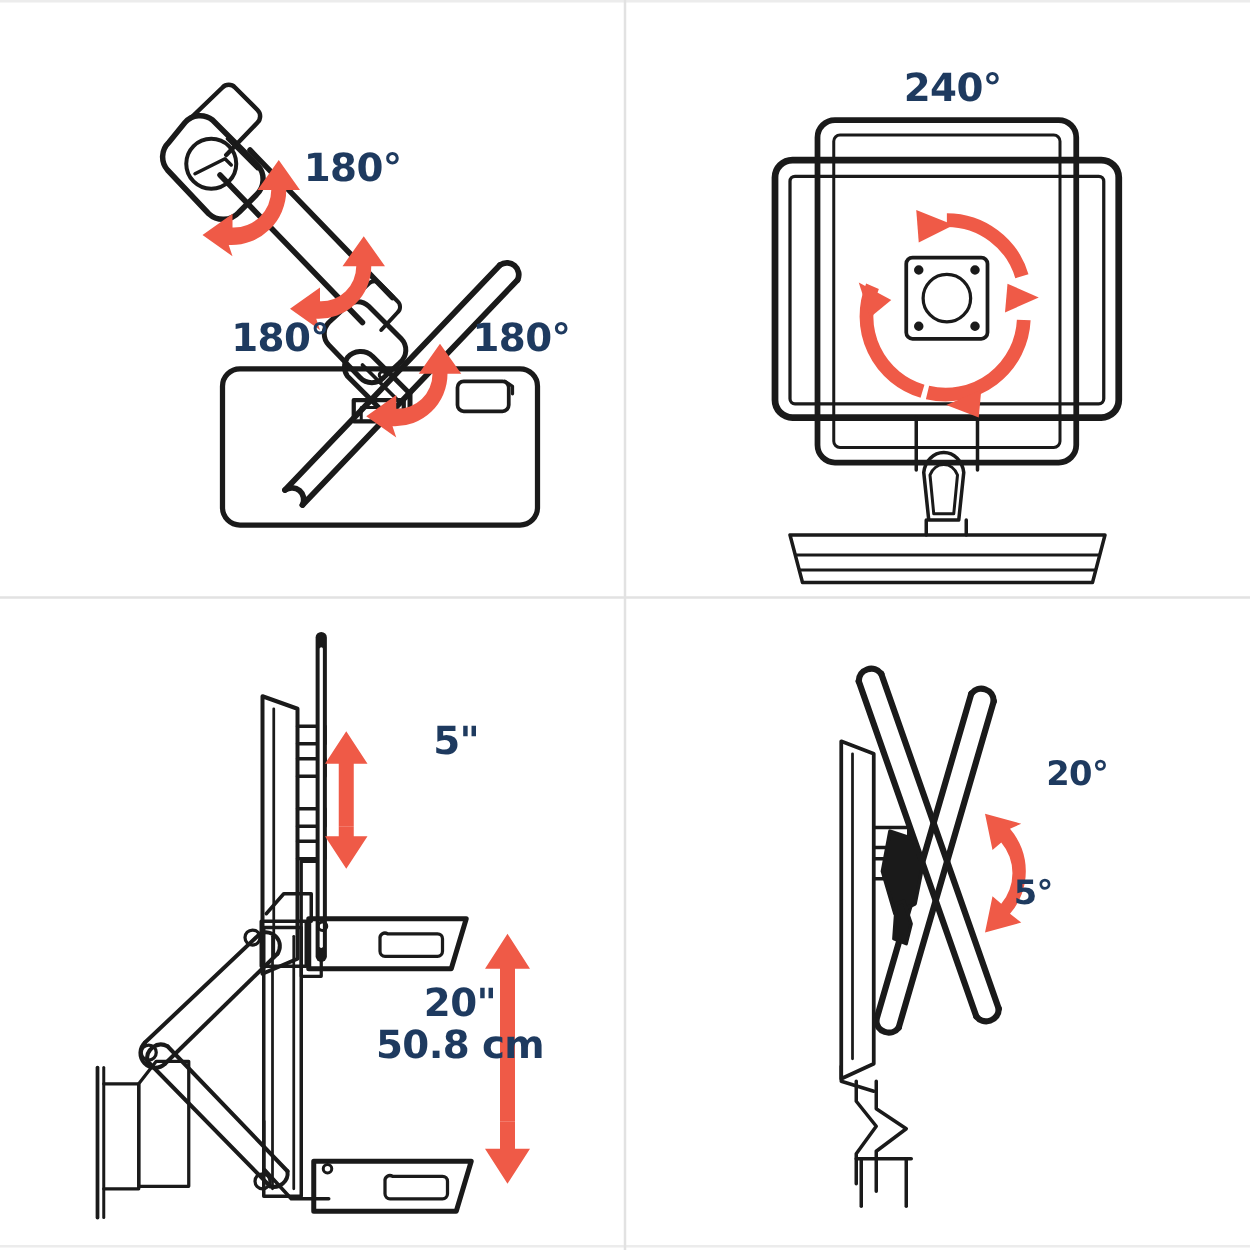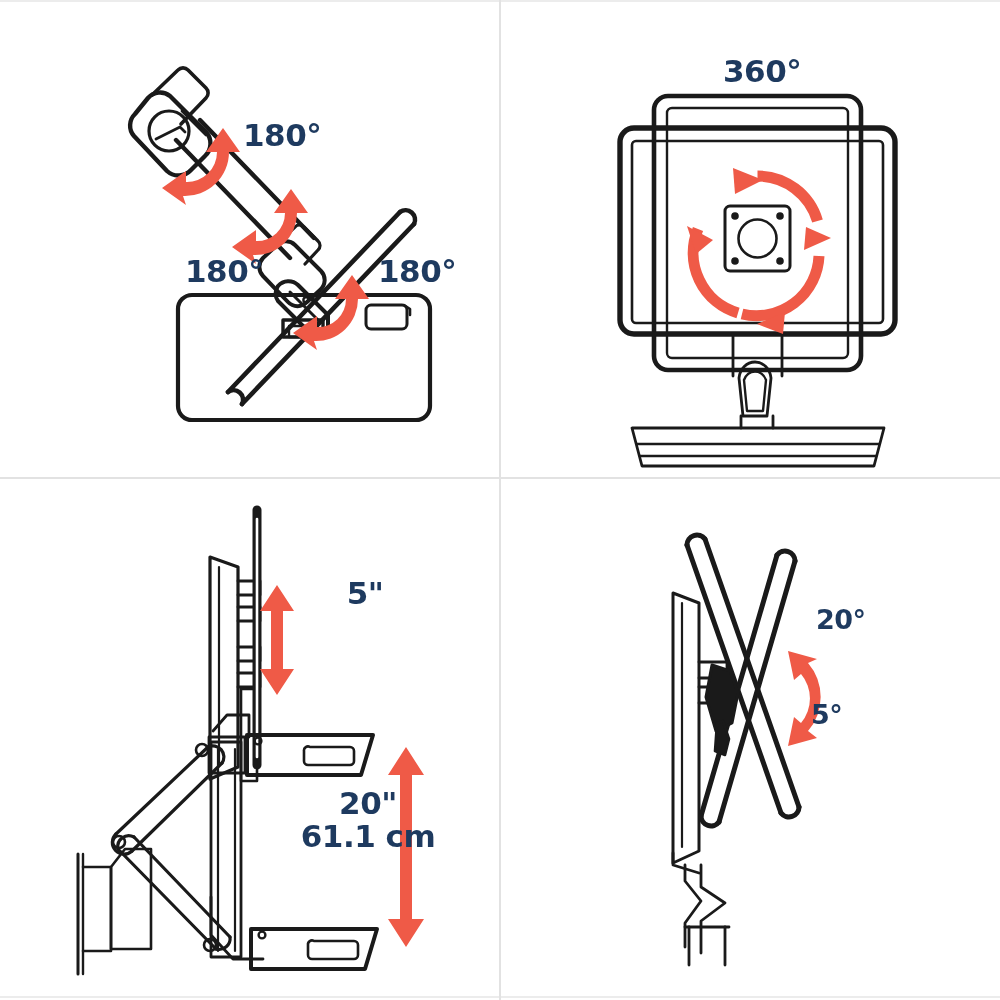--- a/index.html
+++ b/index.html
@@ -41,21 +41,21 @@
     line-height:1.08;
     user-select:none;
   }
   .label.center{text-align:center;}
   #lbl-tl-1{left:243px;top:119px;font-size:31px;}
   #lbl-tl-2{left:185px;top:255px;font-size:31px;}
   #lbl-tl-3{left:378px;top:255px;font-size:31px;}
   #lbl-tr-360{left:723px;top:55px;font-size:31px;}
   #lbl-bl-5{left:300px;top:577px;font-size:31px;text-align:center;width:130px;}
   #lbl-bl-20{left:298px;top:787px;font-size:31px;text-align:center;width:140px;}
-  #lbl-br-20{left:816px;top:605px;font-size:27px;}
+  #lbl-br-20{left:837px;top:605px;font-size:27px;}
   #lbl-br-5{left:811px;top:700px;font-size:27px;}
 </style>
 </head>
 <body>
 
 <div id="sheet">
 
   <div class="edge-top"></div>
   <div class="edge-bottom"></div>
   <div class="divider-v"></div>
@@ -165,21 +165,21 @@
       </g>
       <g fill="#ef5a47">
         <polygon points="232,168 262,180 234,194"></polygon>
         <polygon points="305,227 330,238 303,250"></polygon>
         <polygon points="284,312 256,324 282,334"></polygon>
         <polygon points="195,254 186,226 212,240"></polygon>
       </g>
     </svg>
   </div>
 
-  <div class="label" id="lbl-tr-360">360°</div>
+  <div class="label" id="lbl-tr-360">240°</div>
 
   <div class="panel" id="panel-bl">
     <svg viewBox="0 0 499 521" xmlns="http://www.w3.org/2000/svg">
       <g fill="none" stroke="#1a1a1a" stroke-linecap="round" stroke-linejoin="round">
 
         <g>
           <path d="M78 375 v120" stroke-width="3"></path>
           <path d="M83 375 v120" stroke-width="2.4"></path>
           <path d="M83 388 h28 v84 h-28" stroke-width="2.6"></path>
           <path d="M111 388 l14 -18 h26 v100 h-40 z" stroke-width="2.6"></path>
@@ -255,21 +255,21 @@
         <path d="M406 468 l-18 -28 h12 v-22 h12 v22 h12 z"></path>
       </g>
     </svg>
   </div>
 
   <div class="label center" id="lbl-bl-5">
     <span>5"</span><br>
   </div>
   <div class="label center" id="lbl-bl-20">
     <span>20"</span><br>
-    <span>61.1 cm</span>
+    <span>50.8 cm</span>
   </div>
 
   <div class="panel" id="panel-br">
     <svg viewBox="0 0 499 521" xmlns="http://www.w3.org/2000/svg">
       <g fill="none" stroke="#1a1a1a" stroke-linecap="round" stroke-linejoin="round">
 
         <g>
           <path d="M172 114 l26 10 v248 l-26 12 z" stroke-width="3"></path>
           <path d="M181 124 v244" stroke-width="2.2"></path>
           <path d="M198 183 h28 v16 h-28" stroke-width="2.8"></path>

